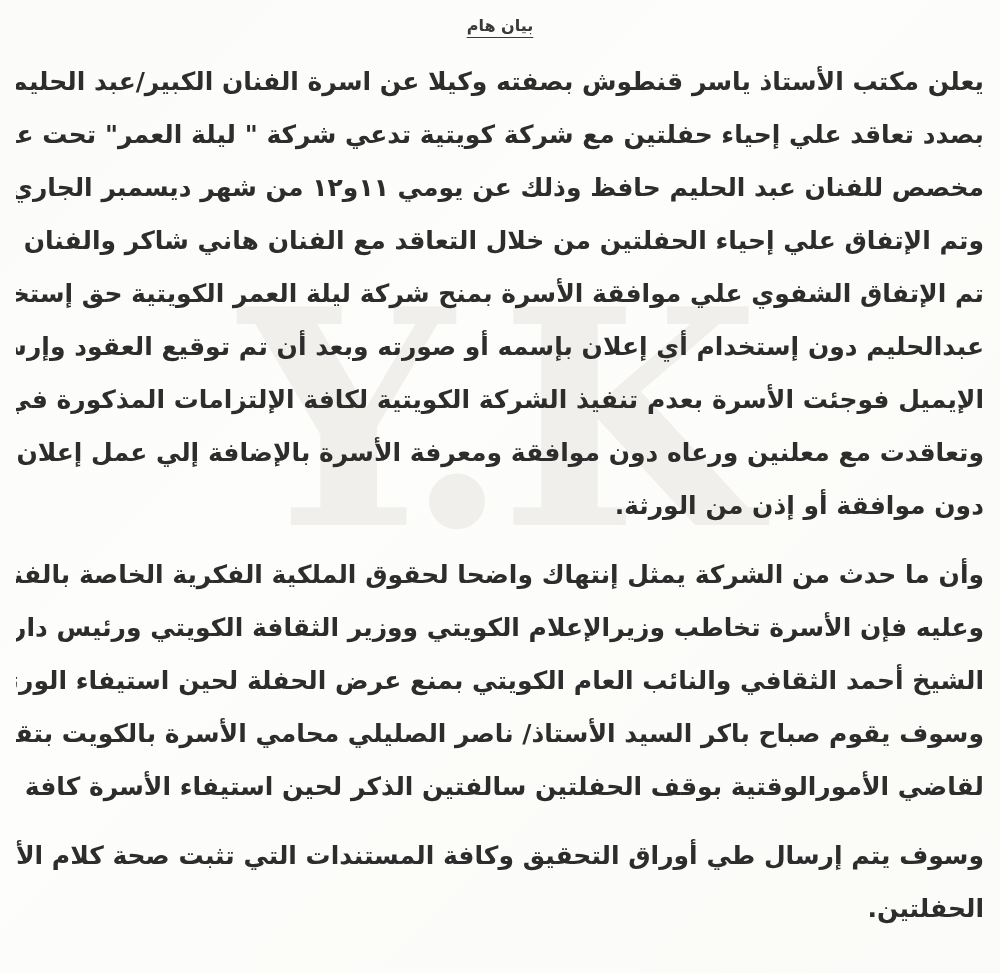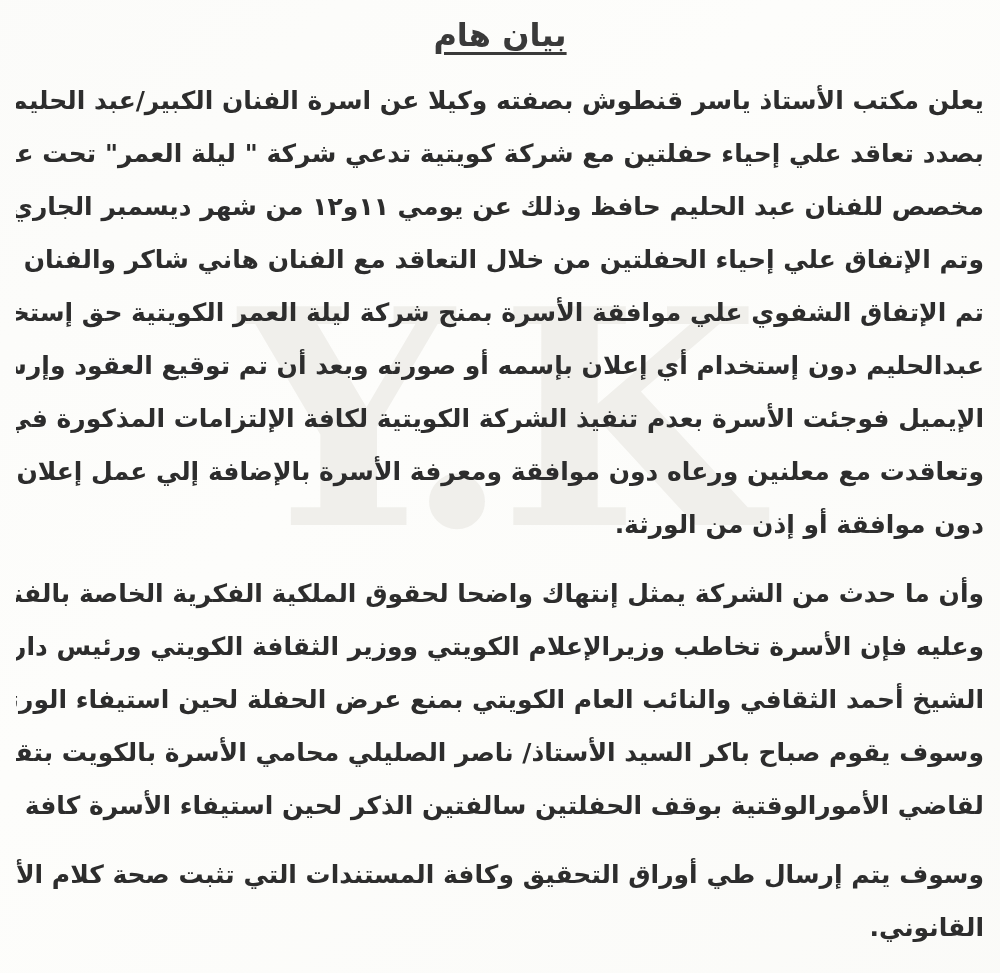--- a/index.html
+++ b/index.html
@@ -39,21 +39,21 @@
     z-index: 0;
   }
   .content {
     position: relative;
     z-index: 1;
     padding: 12px 16px 0 16px;
   }
   .title {
     text-align: center;
     font-weight: 700;
-    font-size: 32px;
+    font-size: 16px;
     text-decoration: underline;
     text-underline-offset: 6px;
     margin: 4px 0 20px 0;
     color: #3a3a3a;
   }
   .paragraph {
     margin: 0 0 16px 0;
   }
   .line {
     font-weight: 700;
@@ -91,17 +91,17 @@
         </div>
         <div class="paragraph">
           <div class="line">وأن ما حدث من الشركة يمثل إنتهاك واضحا لحقوق الملكية الفكرية الخاصة بالفنان عبدالحليم حافظ</div>
           <div class="line">وعليه فإن الأسرة تخاطب وزيرالإعلام الكويتي ووزير الثقافة الكويتي ورئيس دار الأوبرا- مسرح</div>
           <div class="line">الشيخ أحمد الثقافي والنائب العام الكويتي بمنع عرض الحفلة لحين استيفاء الورثة لحقوقهم ،</div>
           <div class="line">وسوف يقوم صباح باكر السيد الأستاذ/  ناصر الصليلي محامي الأسرة بالكويت بتقديم طلب عاجل</div>
           <div class="line last">لقاضي الأمورالوقتية بوقف الحفلتين سالفتين الذكر لحين استيفاء الأسرة كافة حقوقها.</div>
         </div>
         <div class="paragraph">
           <div class="line">وسوف يتم إرسال طي أوراق التحقيق وكافة المستندات التي تثبت صحة كلام الأسرة وموقفه</div>
-          <div class="line last">القانوني.</div>
+          <div class="line last">الحفلتين.</div>
         </div>
       </div>
   </div>
 </div>
 
 </body></html>

